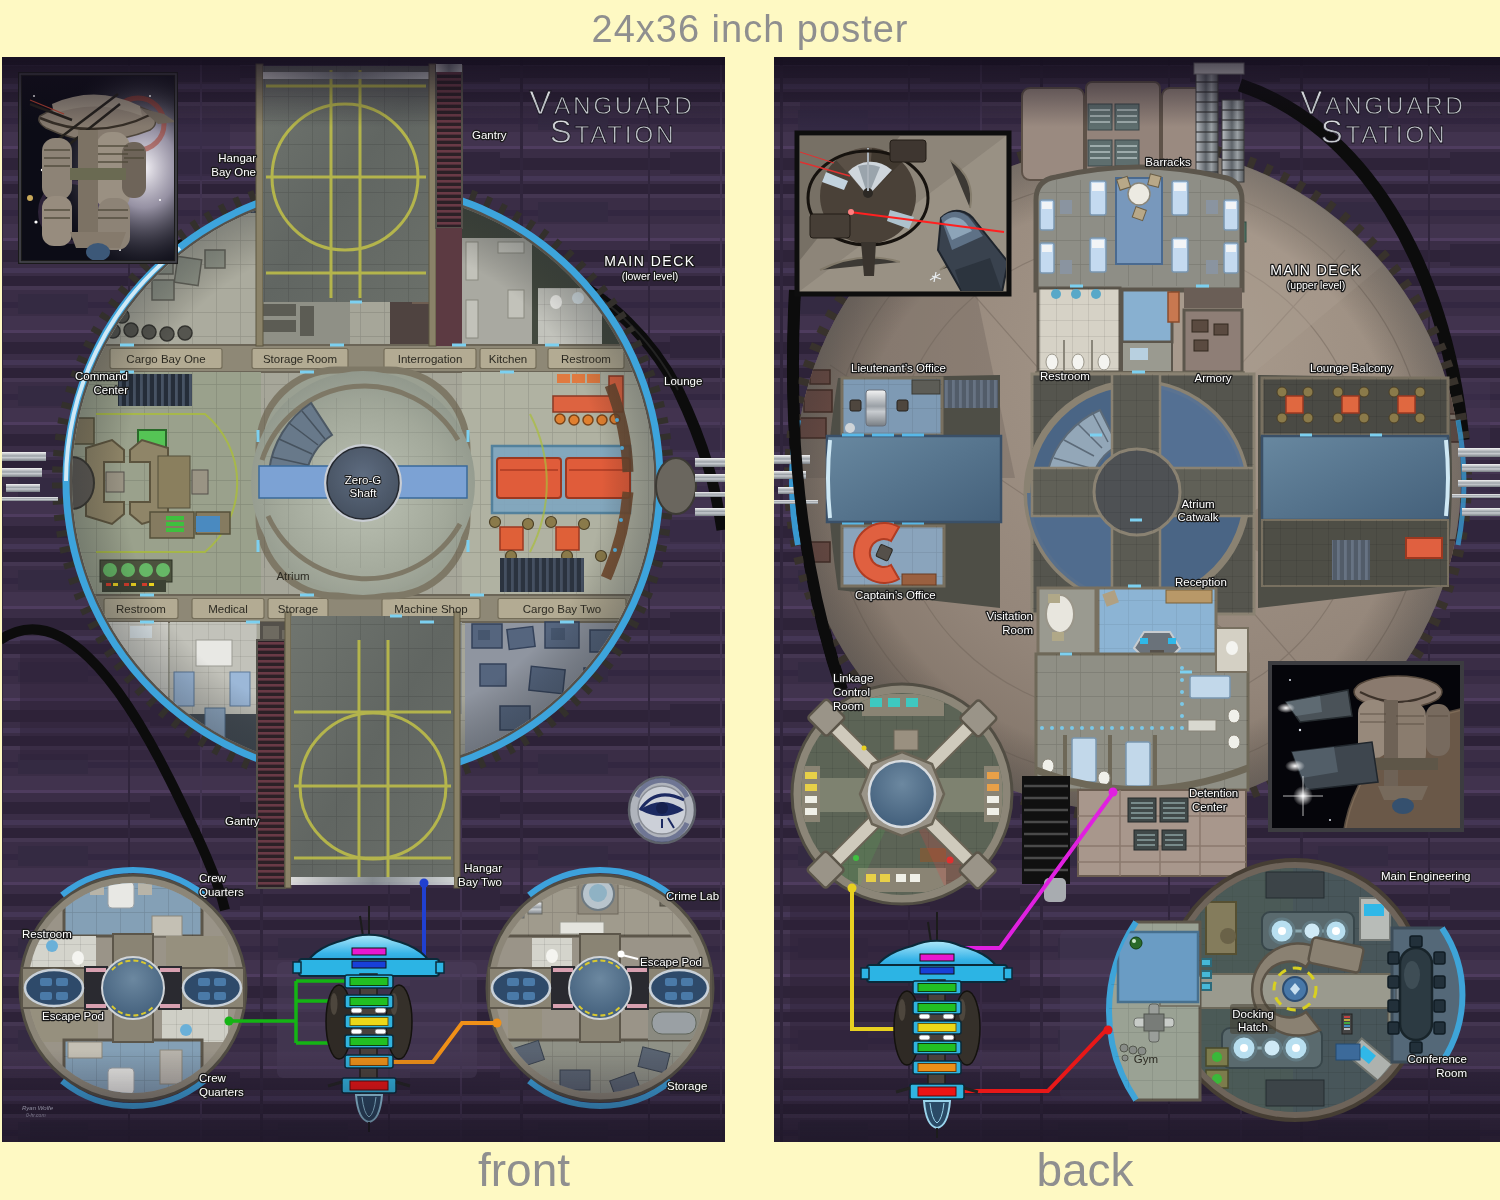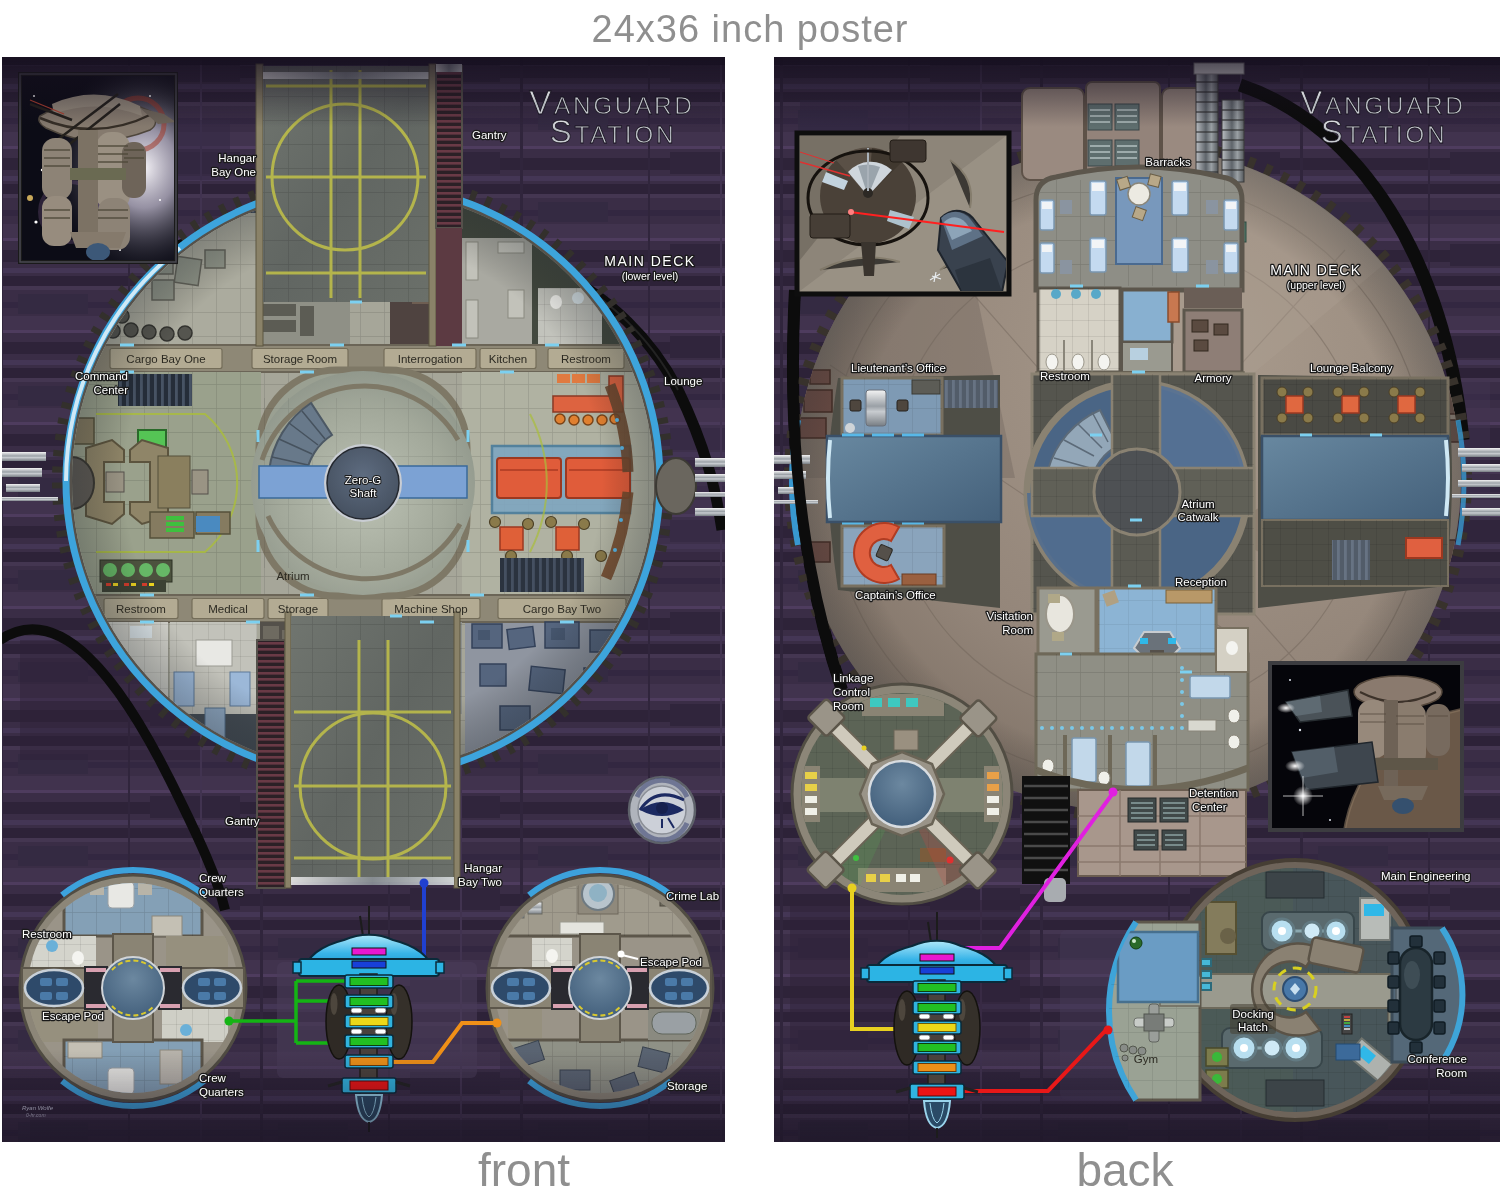--- a/index.html
+++ b/index.html
@@ -1,29 +1,29 @@
 <!DOCTYPE html>
 <html><head>
 <meta charset="utf-8">
 <style>
   html,body{margin:0;padding:0;background:#000;}
-  #stage{position:relative;width:1500px;height:1200px;background:#ffffff;overflow:hidden;
+  #stage{position:relative;width:1500px;height:1200px;background:#fef9c3;overflow:hidden;
          font-family:"Liberation Sans", sans-serif;}
   .cap{position:absolute;color:#8f8f8f;}
   svg text{font-family:"Liberation Sans", sans-serif;}
 </style>
 </head>
 <body>
 <div id="stage">
 
   <div class="cap" style="left:0;width:1500px;top:8px;font-size:38px;text-align:center;letter-spacing:1px;">24x36 inch poster</div>
 
   <div class="cap" style="left:120px;width:450px;top:1143px;font-size:46px;text-align:right;">front</div>
 
-  <div class="cap" style="left:900px;width:450px;top:1143px;font-size:46px;text-align:center;">back</div>
+  <div class="cap" style="left:860px;width:450px;top:1143px;font-size:46px;text-align:center;">back</div>
 
   <svg id="pL" style="position:absolute;left:2px;top:57px" width="723" height="1085" viewBox="2 57 723 1085">
     <defs>
       <pattern id="purpbg" width="260" height="92" patternUnits="userSpaceOnUse">
         <rect width="260" height="92" fill="#3a2d46"></rect>
         <rect y="0" width="260" height="10" fill="#2d2238"></rect>
         <rect y="10" width="260" height="4" fill="#443651"></rect>
         <rect y="26" width="260" height="6" fill="#332741"></rect>
         <rect y="40" width="260" height="14" fill="#41334e"></rect>
         <rect y="54" width="260" height="3" fill="#4e3c5e"></rect>

